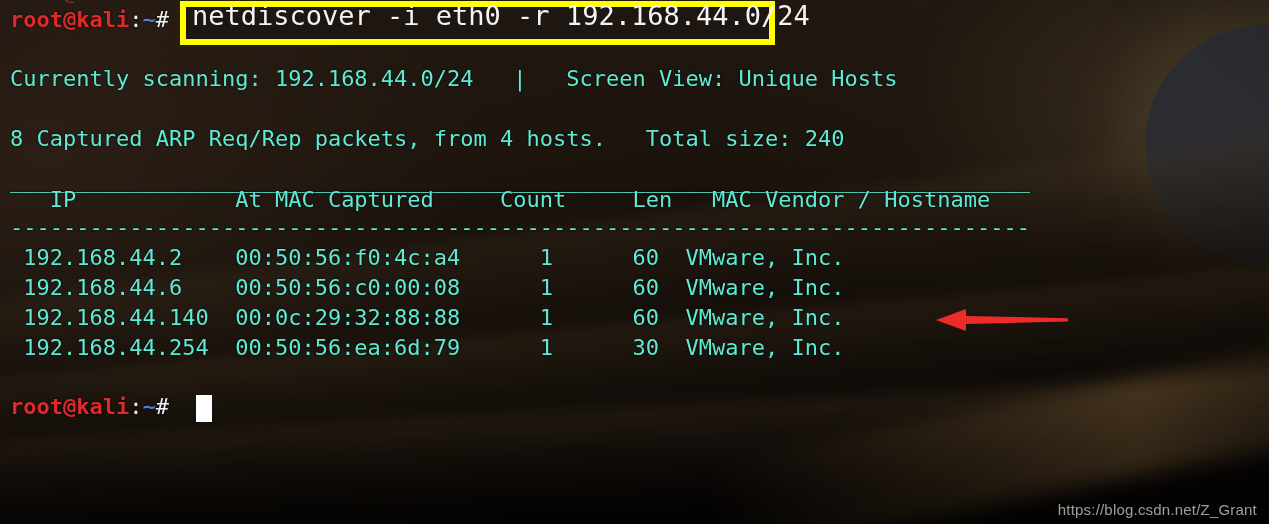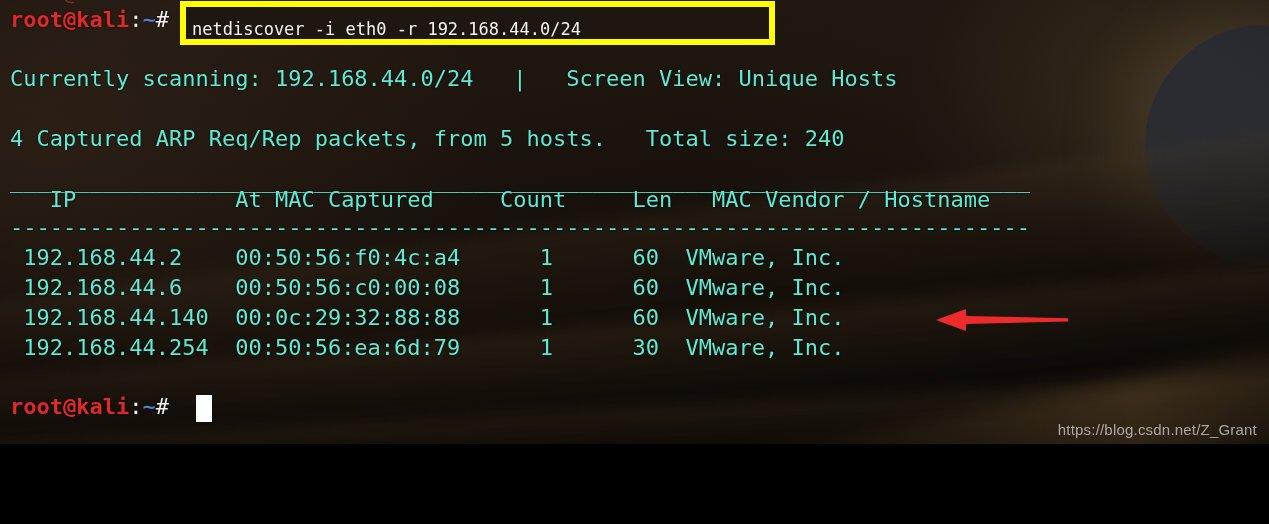--- a/index.html
+++ b/index.html
@@ -3,21 +3,21 @@
 <meta charset="utf-8">
 <style>
   html, body {
     margin: 0;
     padding: 0;
     background: #000;
   }
   #screen {
     position: relative;
     width: 1269px;
-    height: 444px;
+    height: 524px;
     overflow: hidden;
     background: #140f0b;
     font-family: "DejaVu Sans Mono", "Liberation Mono", monospace;
   }
 
   
   .wall-base {
     position: absolute;
     inset: 0;
     background:
@@ -94,24 +94,24 @@
     width: 595px;
     height: 44px;
     border: 6px solid #ffff00;
     box-sizing: border-box;
     background: #1e1711;
     z-index: 3;
   }
   .cmd-text {
     position: absolute;
     left: 192px;
-    top: 13px;
+    top: 0;
     z-index: 4;
     color: #f4f4f4;
-    font-size: 17px;
+    font-size: 27px;
     line-height: 32px;
     white-space: pre;
   }
 
   
   .cursor-block {
     position: absolute;
     left: 196px;
     top: 395px;
     width: 16px;
@@ -173,21 +173,21 @@
 
     
     <div class="line" style="top:5px;"><span class="c-red">root@kali</span><span class="c-white">:</span><span class="c-blue">~</span><span class="c-white">#</span></div>
 
     
     <div class="cmd-highlight"></div>
     <div class="cmd-text">netdiscover -i eth0 -r 192.168.44.0/24</div>
 
     
     <div class="line c-grey" style="top:64px;">Currently scanning: 192.168.44.0/24   |   Screen View: Unique Hosts</div>
-    <div class="line c-grey" style="top:124px;">4 Captured ARP Req/Rep packets, from 5 hosts.   Total size: 240</div>
+    <div class="line c-grey" style="top:124px;">8 Captured ARP Req/Rep packets, from 4 hosts.   Total size: 240</div>
 
     
     <div class="line c-grey" style="top:166px;">_____________________________________________________________________________</div>
     <div class="line c-grey" style="top:185px;">   IP            At MAC Captured     Count     Len   MAC Vendor / Hostname</div>
     <div class="line c-grey" style="top:213px;">-----------------------------------------------------------------------------</div>
 
     <div class="line c-grey" style="top:243px;"> 192.168.44.2    00:50:56:f0:4c:a4      1      60  VMware, Inc.</div>
     <div class="line c-grey" style="top:273px;"> 192.168.44.6    00:50:56:c0:00:08      1      60  VMware, Inc.</div>
     <div class="line c-grey" style="top:303px;"> 192.168.44.140  00:0c:29:32:88:88      1      60  VMware, Inc.</div>
     <div class="line c-grey" style="top:333px;"> 192.168.44.254  00:50:56:ea:6d:79      1      30  VMware, Inc.</div>

